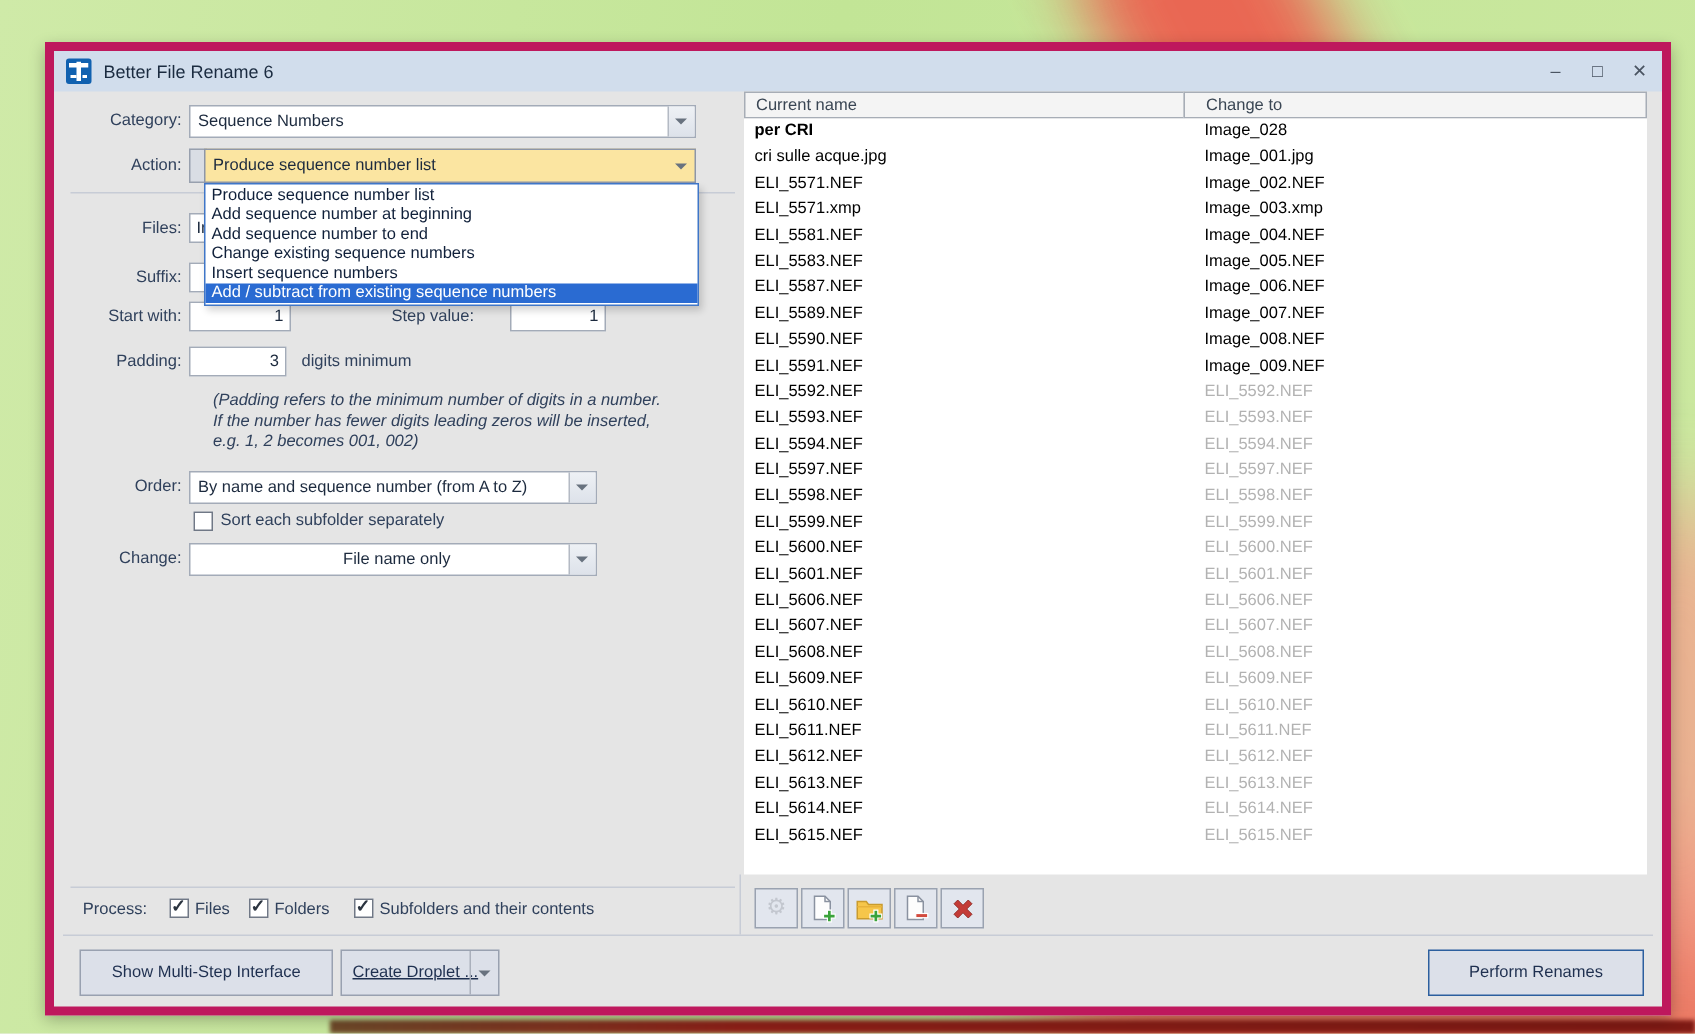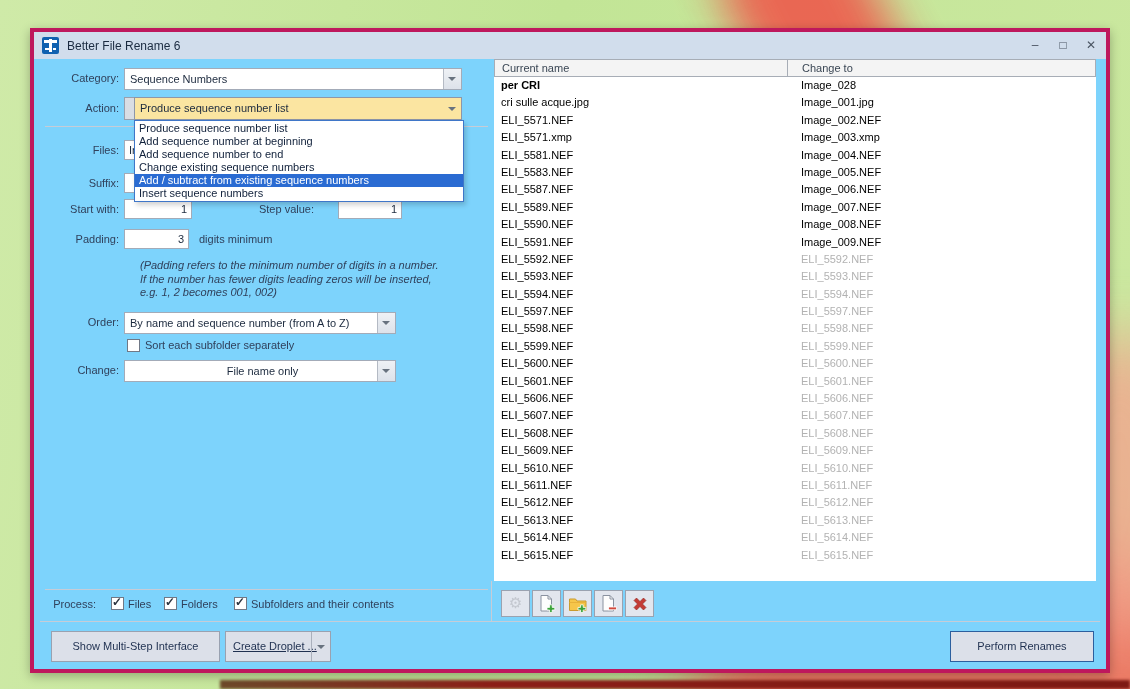--- a/index.html
+++ b/index.html
@@ -13,21 +13,21 @@
     background:#ee5a4c;filter:blur(22px);opacity:.9;}
   .wp-blob1{left:690px;top:540px;width:560px;height:330px;border-radius:50%;
     background:#ee6c5c;filter:blur(34px);opacity:.9;}
   .wp-blob2{left:1040px;top:330px;width:160px;height:320px;border-radius:50%;
     background:#f4a08c;filter:blur(30px);opacity:.75;}
   .wp-bstrip{left:220px;top:680px;width:910px;height:9px;
     background:linear-gradient(90deg,#6e4a2a,#8e2018 30%,#7e1a14);filter:blur(1.5px);}
 
   .window{
     position:absolute;left:30px;top:28px;width:1072px;height:637px;
-    background:#7dd3fc;border:4px solid #be185d;box-sizing:content-box;
+    background:#e5e5e5;border:6px solid #be185d;box-sizing:content-box;
     box-shadow:0 3px 10px rgba(0,0,0,.28);
     font-size:11px;color:#2a3a52;
   }
   .titlebar{position:absolute;left:0;top:0;width:1072px;height:27px;background:#d1ddec;}
   .appicon{position:absolute;left:8px;top:5px;width:17px;height:17px;background:#1061b0;
     border-radius:2px;}
   .appicon svg{position:absolute;left:2px;top:2px;}
   .titletext{position:absolute;left:33px;top:7px;font-size:12px;color:#1b2b40;}
   .wctl{position:absolute;top:4px;width:22px;height:19px;text-align:center;line-height:19px;
     color:#4a5462;font-size:12px;cursor:default;}
@@ -122,22 +122,22 @@
   <div class="combo-stub"></div>
   <div class="combo-open">
     <span>Produce sequence number list</span>
     <span class="arrow"></span>
   </div>
   <div class="droplist">
       <div class="opt">Produce sequence number list</div>
       <div class="opt">Add sequence number at beginning</div>
       <div class="opt">Add sequence number to end</div>
       <div class="opt">Change existing sequence numbers</div>
+      <div class="opt">Insert sequence numbers</div>
       <div class="opt sel">Add / subtract from existing sequence numbers</div>
-      <div class="opt">Insert sequence numbers</div>
     </div>
 
   <div class="divider" style="left:11px;top:94px;width:443px;"></div>
 
   <div class="label" style="left:0;top:112px;width:85px;">Files:</div>
   <div class="input" style="left:90px;top:108px;width:145px;">Im</div>
 
   <div class="label" style="left:0;top:145px;width:85px;">Suffix:</div>
   <div class="input" style="left:90px;top:141px;width:145px;"></div>
 

